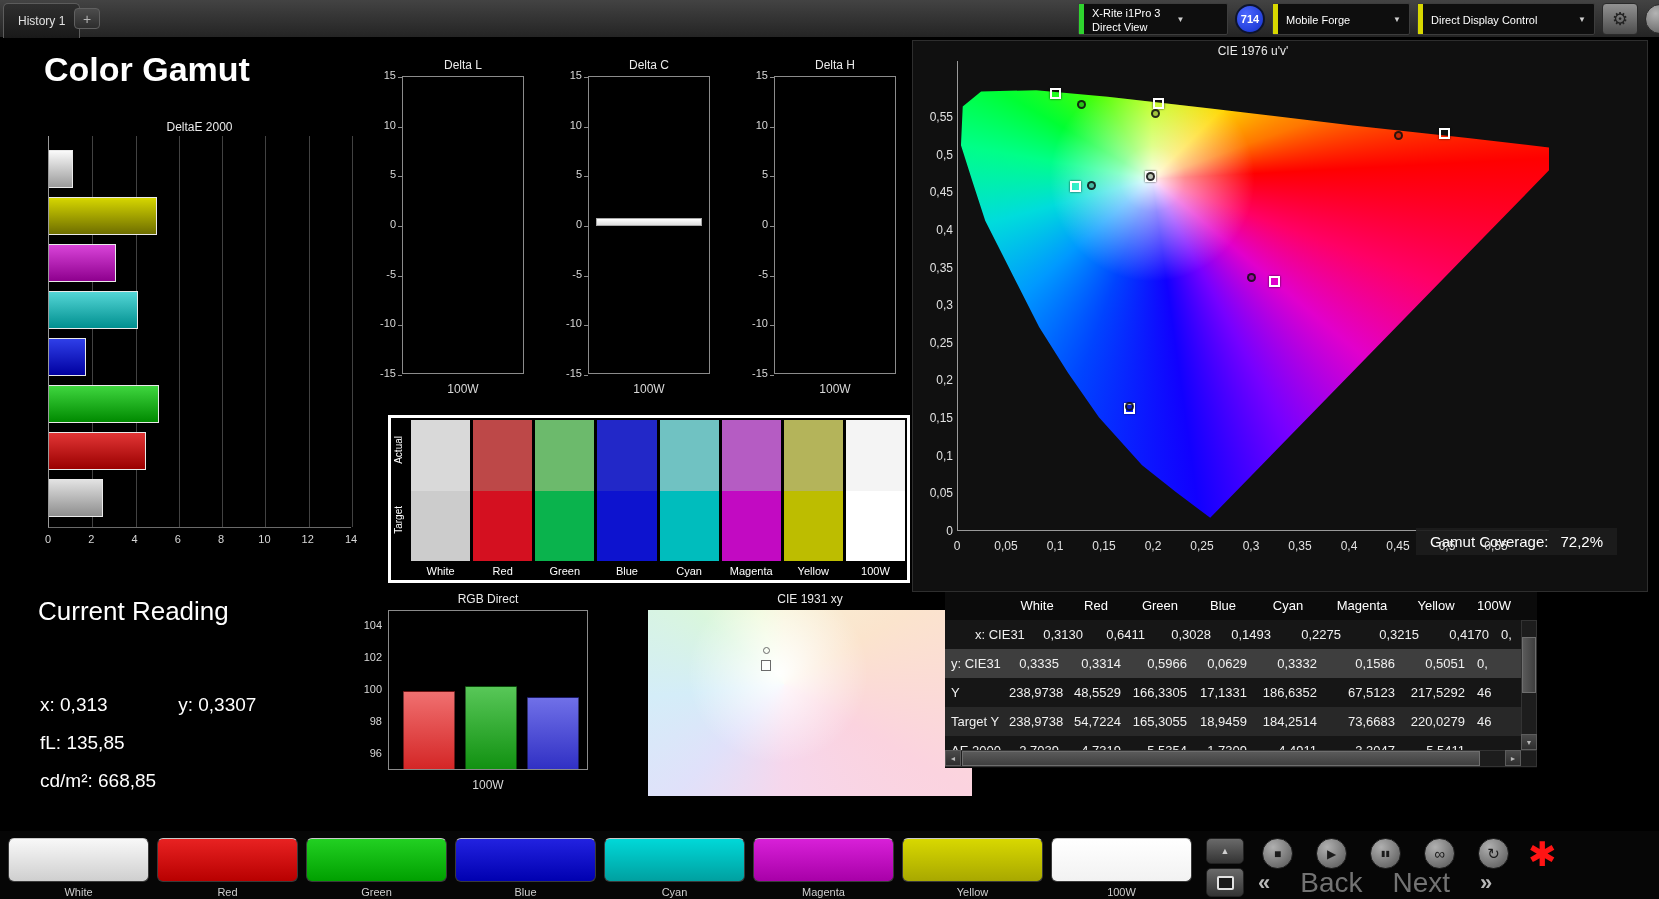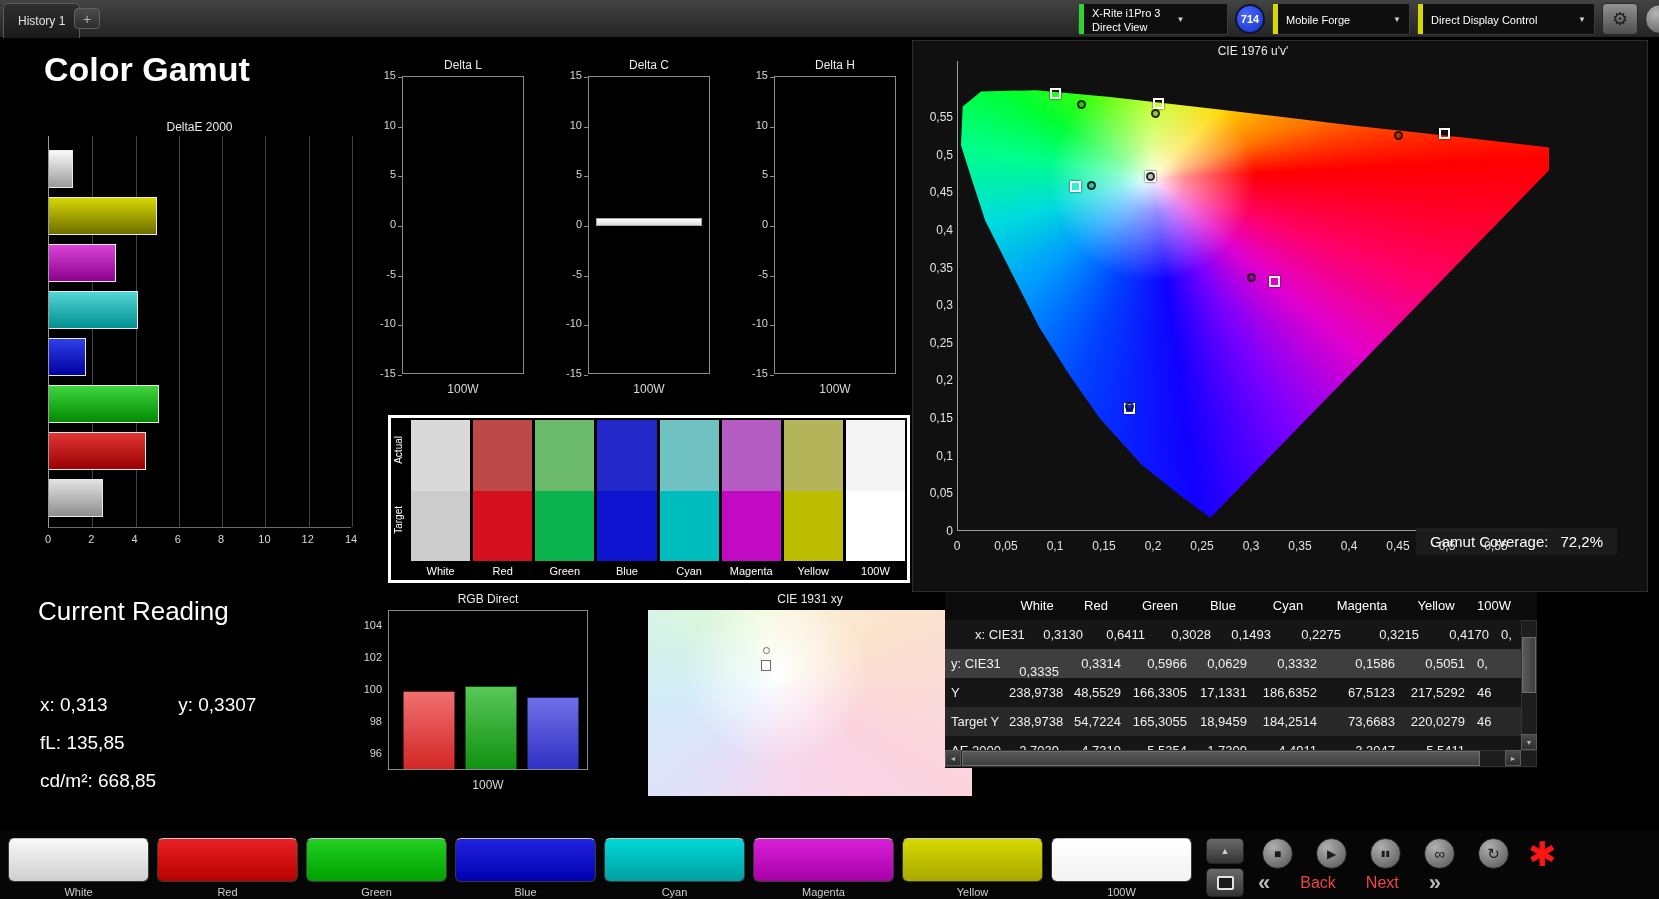--- a/index.html
+++ b/index.html
@@ -133,21 +133,21 @@
   #collapse-btn{left:1206px;top:7px;width:38px;height:26px;font-size:9px}
   #screen-btn{left:1206px;top:37px;width:38px;height:29px}
   #screen-btn .monitor{width:17px;height:14px;border:2px solid #e2e2e2;background:#1a1a1a;border-radius:2px}
   .transport-btn{position:absolute;top:7px;width:31px;height:31px;border-radius:50%;
           background:radial-gradient(circle at 35% 28%,#b0b0b0,#525252);border:1px solid #222;
           display:flex;align-items:center;justify-content:center}
   .transport-btn .glyph{color:#1b1b1b;font-size:12px;line-height:1}
   #alert-star{position:absolute;left:1528px;top:3px;font-size:34px;line-height:40px}
   #nav-row{position:absolute;left:1258px;top:38px;height:28px;display:flex;align-items:center;gap:30px}
   .nav-chev{font-size:22px;color:#b8b8b8;font-weight:bold}
-  .nav-btn{font-size:16px;color:#ef4444}
+  .nav-btn{font-size:28px;color:#737373}
 </style>
 </head>
 <body>
 
 <div id="app">
 
   <header class="topbar">
     <div class="tab">
       <span>History 1</span>
     </div>
@@ -435,21 +435,21 @@
           <div class="tcell" style="width: 62px;">0,6411</div>
           <div class="tcell" style="width: 66px;">0,3028</div>
           <div class="tcell" style="width: 60px;">0,1493</div>
           <div class="tcell" style="width: 70px;">0,2275</div>
           <div class="tcell" style="width: 78px;">0,3215</div>
           <div class="tcell" style="width: 70px;">0,4170</div>
           <div class="tcell clip-col" style="width: 70px;">0,</div>
         </div>
         <div class="trow" style="background: rgb(62, 62, 62);">
           <div class="tcell label" style="width: 64px;">y: CIE31</div>
-          <div class="tcell" style="width: 56px; margin-top: 8px;">0,3335</div>
+          <div class="tcell" style="width: 56px;">0,3335</div>
           <div class="tcell" style="width: 62px;">0,3314</div>
           <div class="tcell" style="width: 66px;">0,5966</div>
           <div class="tcell" style="width: 60px;">0,0629</div>
           <div class="tcell" style="width: 70px;">0,3332</div>
           <div class="tcell" style="width: 78px;">0,1586</div>
           <div class="tcell" style="width: 70px;">0,5051</div>
           <div class="tcell clip-col" style="width: 70px;">0,</div>
         </div>
         <div class="trow" style="background: rgb(22, 22, 22);">
           <div class="tcell label" style="width: 64px;">Y</div>

